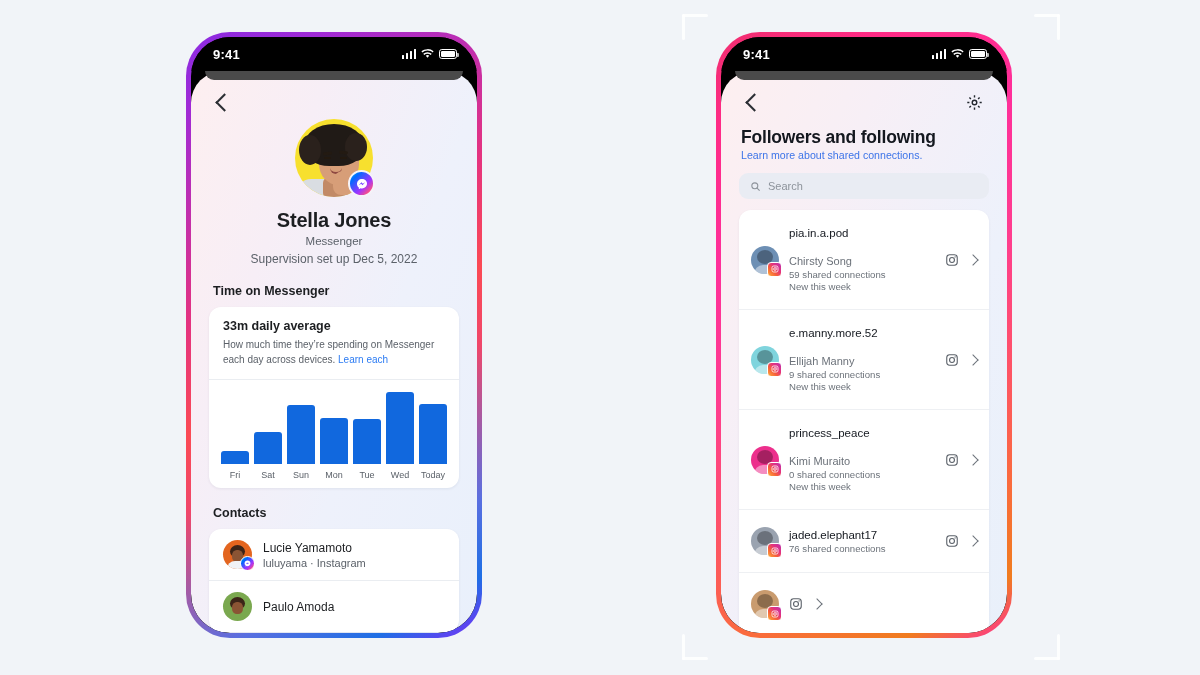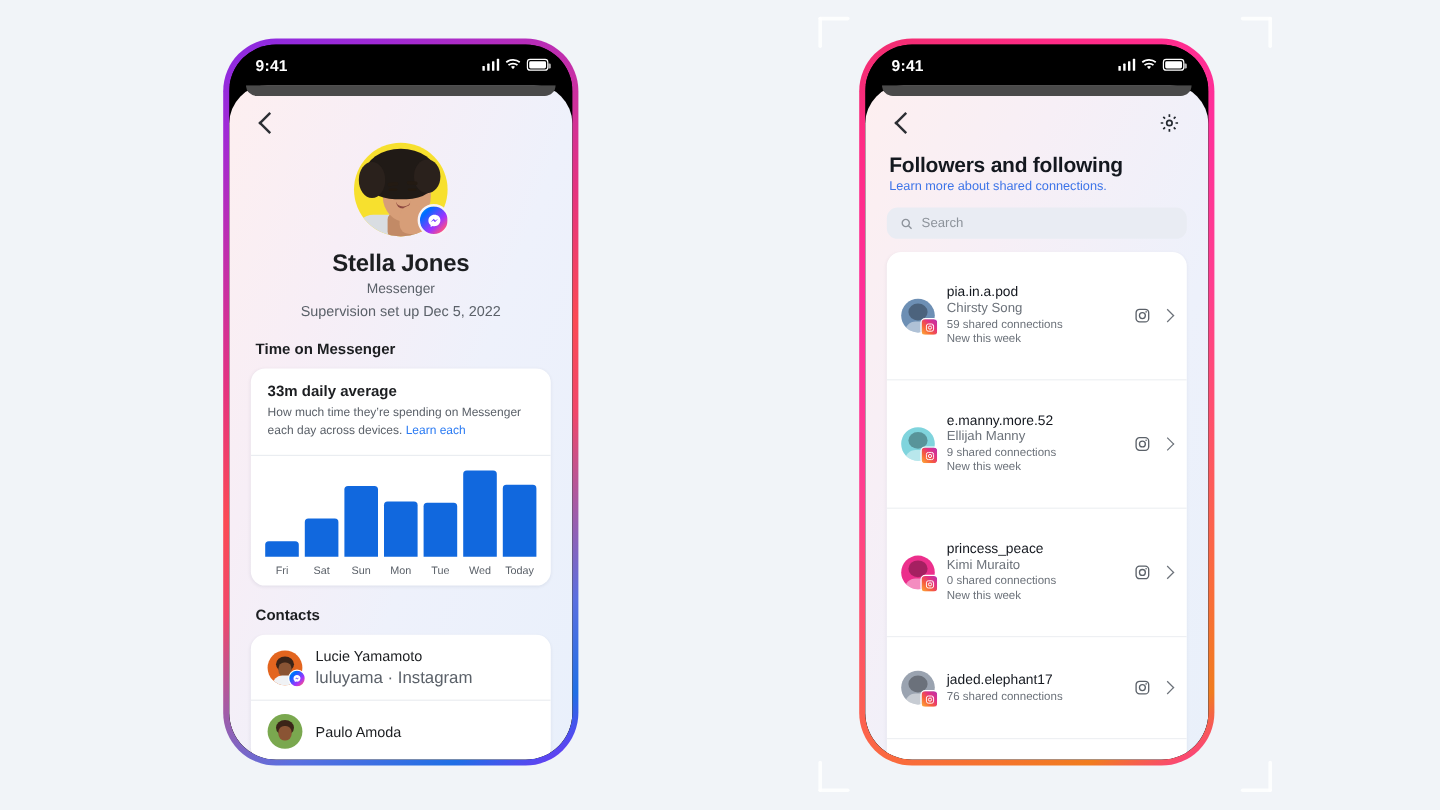--- a/index.html
+++ b/index.html
@@ -128,48 +128,48 @@
   .xlabels span{flex:1;text-align:center;font-size:9px;color:#5b6169;}
 
   .contact-row{display:flex;align-items:center;padding:11px 14px;gap:11px;}
   .c-av{position:relative;width:29px;height:29px;flex:none;}
   .c-av .ring{width:29px;height:29px;border-radius:50%;overflow:hidden;position:relative;}
   .c-badge{position:absolute;right:-3px;bottom:-2px;width:13px;height:13px;border-radius:50%;
     background:linear-gradient(135deg,#00b2ff 0%,#006aff 25%,#a033ff 65%,#ff5280 90%);
     border:1.6px solid #fff;display:flex;align-items:center;justify-content:center;}
   .c-badge svg{width:7px;height:7px;}
   .c-name{font-size:12px;color:#1c1e21;}
-  .c-meta{font-size:14px;color:#5b6169;margin-top:2px;}
+  .c-meta{font-size:11px;color:#5b6169;margin-top:2px;}
 
   
   .gear{width:17px;height:17px;}
   .r-title{font-size:17.5px;font-weight:bold;color:#14181f;padding:12px 20px 0 20px;letter-spacing:-.2px;}
   .r-desc{font-size:10.6px;color:#3c4248;padding:0 20px;margin-top:6px;line-height:1.38;}
   .r-link{font-size:10.6px;color:#3d74e8;padding:0 20px;margin-top:1px;display:block;}
   .tabs{display:flex;margin:16px 18px 0 18px;}
   .tab{flex:1;text-align:center;font-size:12.5px;padding-bottom:9px;color:#6b7178;}
   .tab.active{color:#14181f;border-bottom:1.6px solid #3b4048;}
   .searchbar{
     margin:12px 18px 0 18px;height:26px;border-radius:9px;background:#e9ecf3;
     display:flex;align-items:center;gap:7px;padding:0 11px;
   }
   .search-txt{font-size:11px;color:#8d939b;}
   .list{margin:11px 18px 0 18px;background:#fff;border-radius:12px;overflow:hidden;
         box-shadow:0 1px 3px rgba(20,30,60,.06);}
-  .li{display:flex;align-items:center;padding:28px 12px;gap:10px;}
+  .li{display:flex;align-items:center;padding:17px 12px;gap:10px;}
   .li + .li{border-top:1px solid #eef0f3;}
   .li-av{position:relative;width:28px;height:28px;flex:none;}
   .li-av .ring{width:28px;height:28px;border-radius:50%;overflow:hidden;position:relative;}
   .ig-badge{position:absolute;right:-3px;bottom:-3px;width:13px;height:13px;border-radius:4px;
     background:linear-gradient(45deg,#fdb03b 0%,#f7603a 35%,#e3317f 65%,#b932b0 100%);
     border:1.6px solid #fff;display:flex;align-items:center;justify-content:center;}
   .ig-badge svg{width:8px;height:8px;}
   .li-body{flex:1;min-width:0;}
   .li-user{font-size:11.5px;color:#14181f;}
-  .li-real{font-size:11px;color:#6c727a;margin-top:1px;}
+  .li-real{font-size:11px;color:#6c727a;margin-top:16px;}
   .li-shared{font-size:9.6px;color:#6c727a;margin-top:2px;}
   .li-new{font-size:9.6px;color:#6c727a;margin-top:1px;}
   .li-right{display:flex;align-items:center;gap:10px;flex:none;}
   .ig-out{width:14px;height:14px;}
   .chev-r{width:7px;height:7px;border-top:1.6px solid #6c727a;border-right:1.6px solid #6c727a;transform:rotate(45deg);}
 </style>
 </head>
 <body>
 
 <div class="corner c-tl" style="left:682px;top:14px;">

